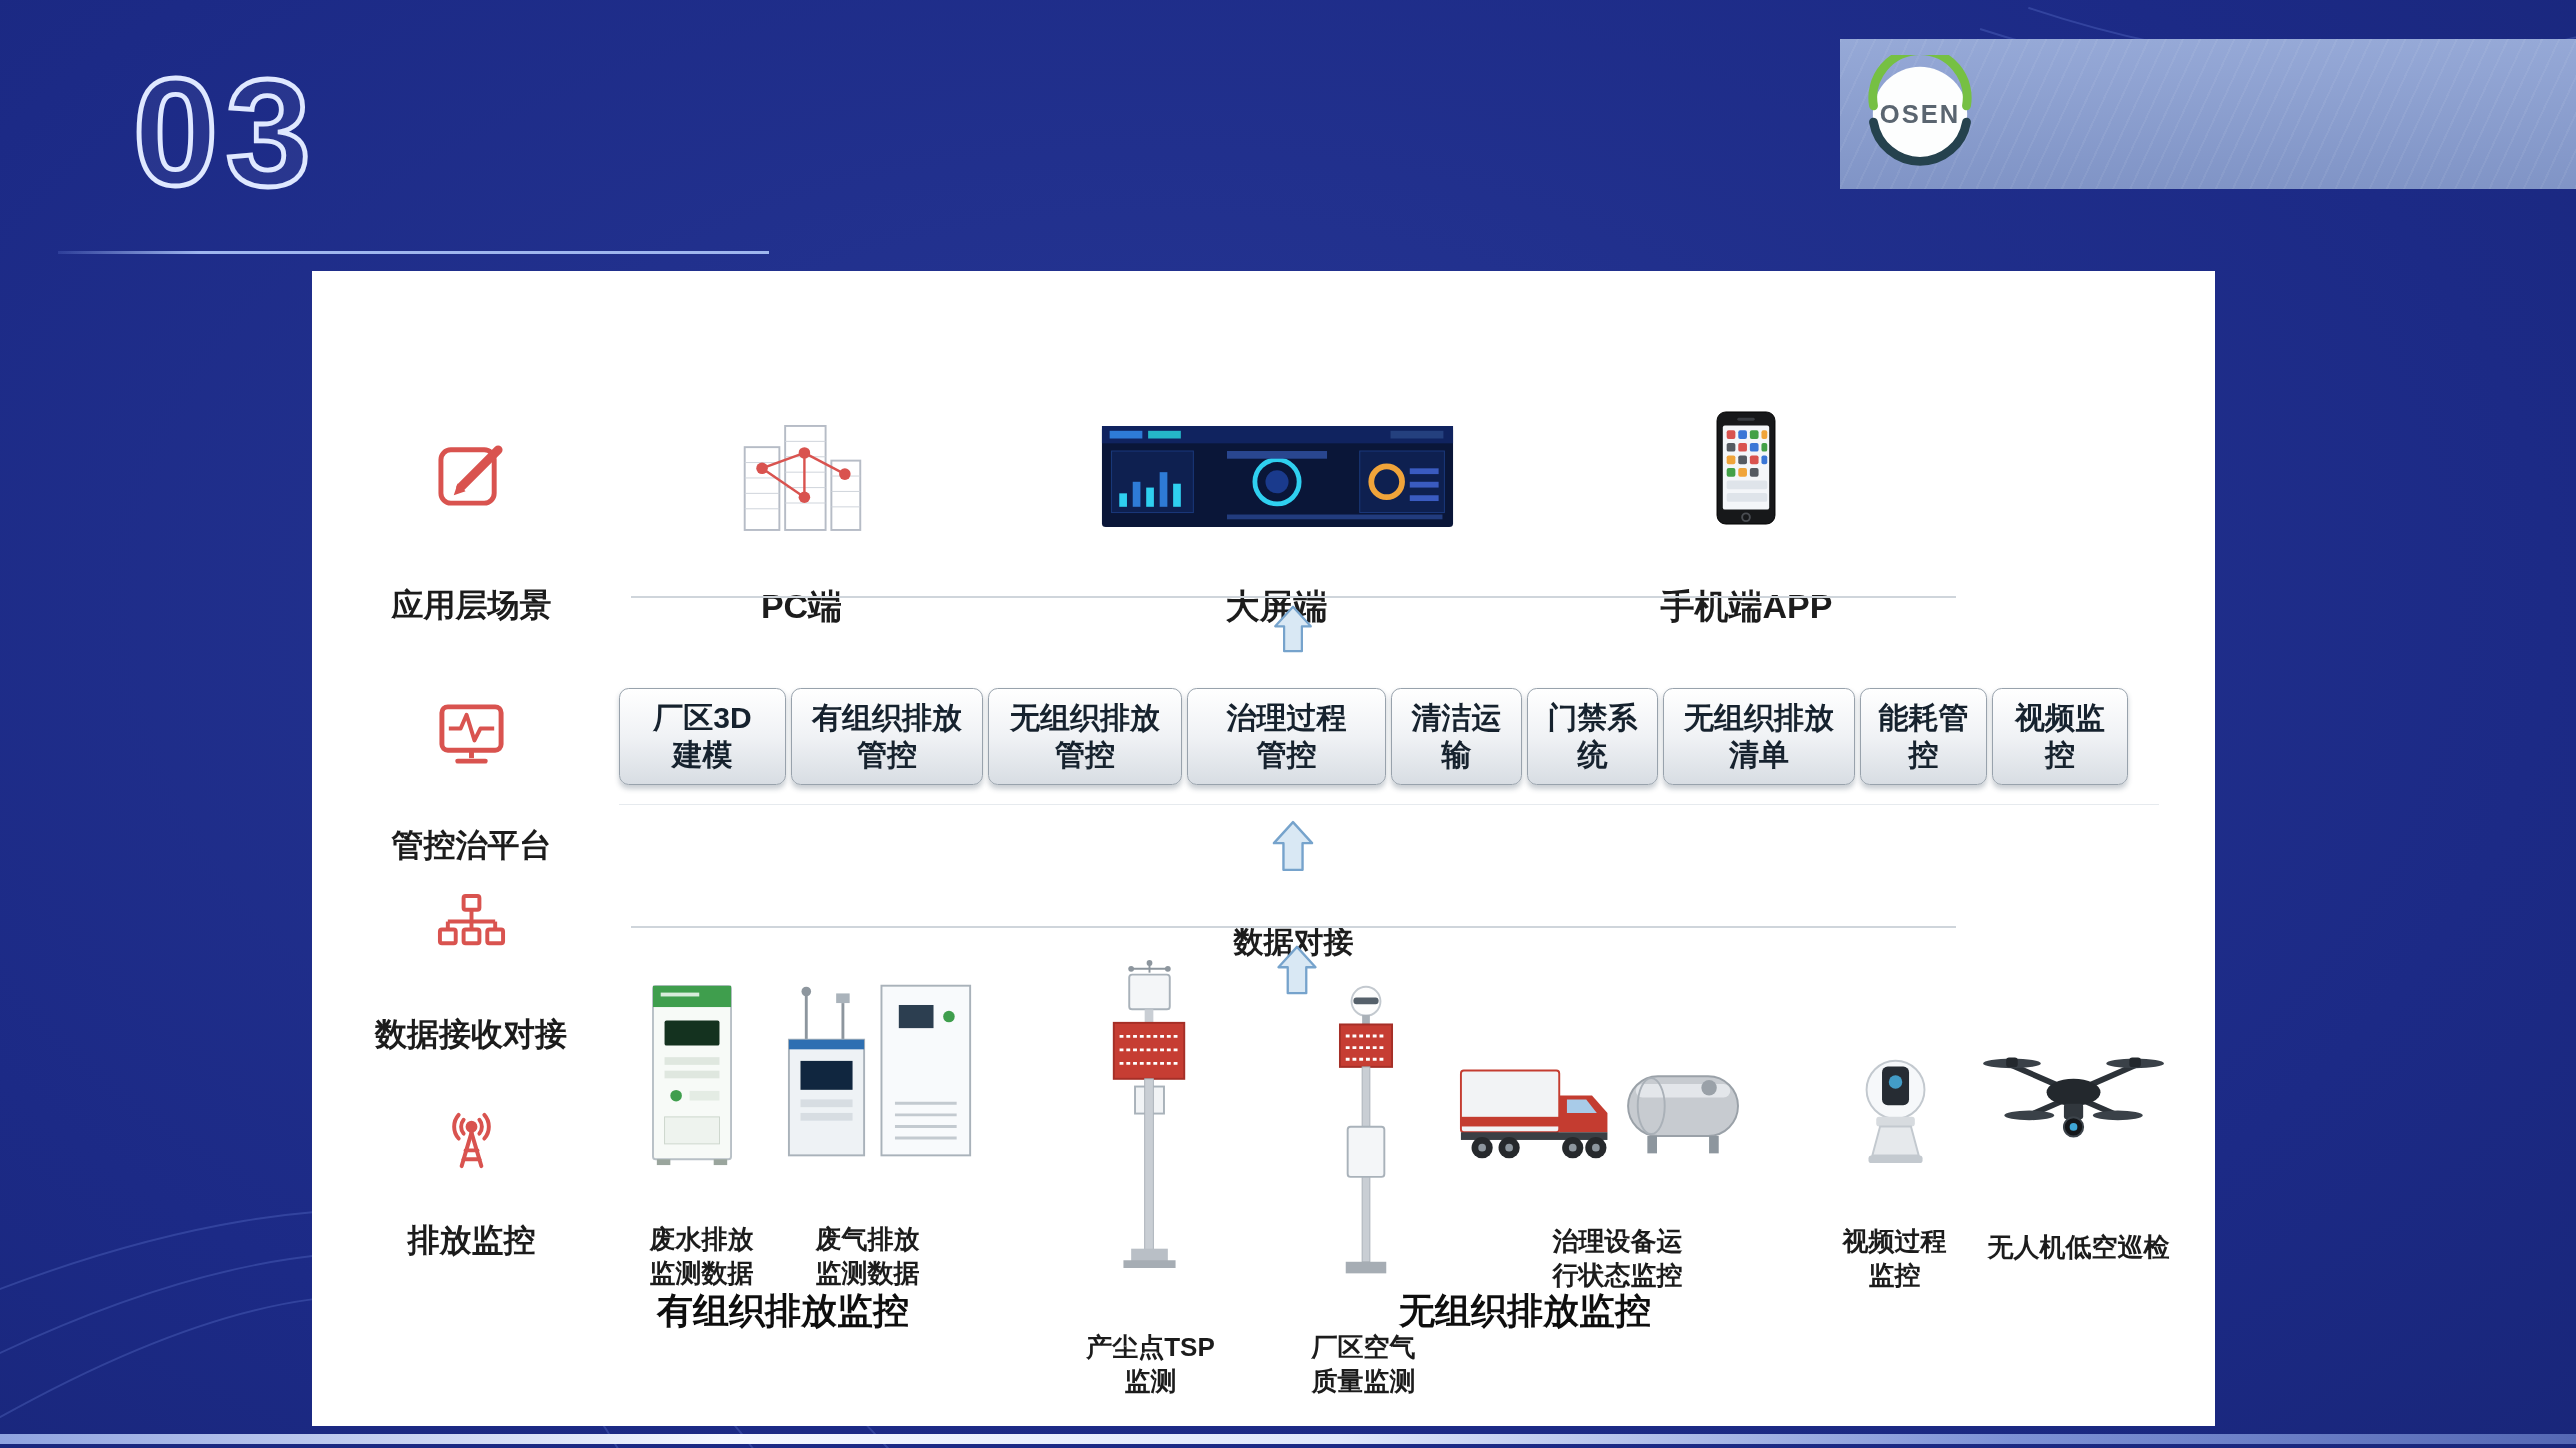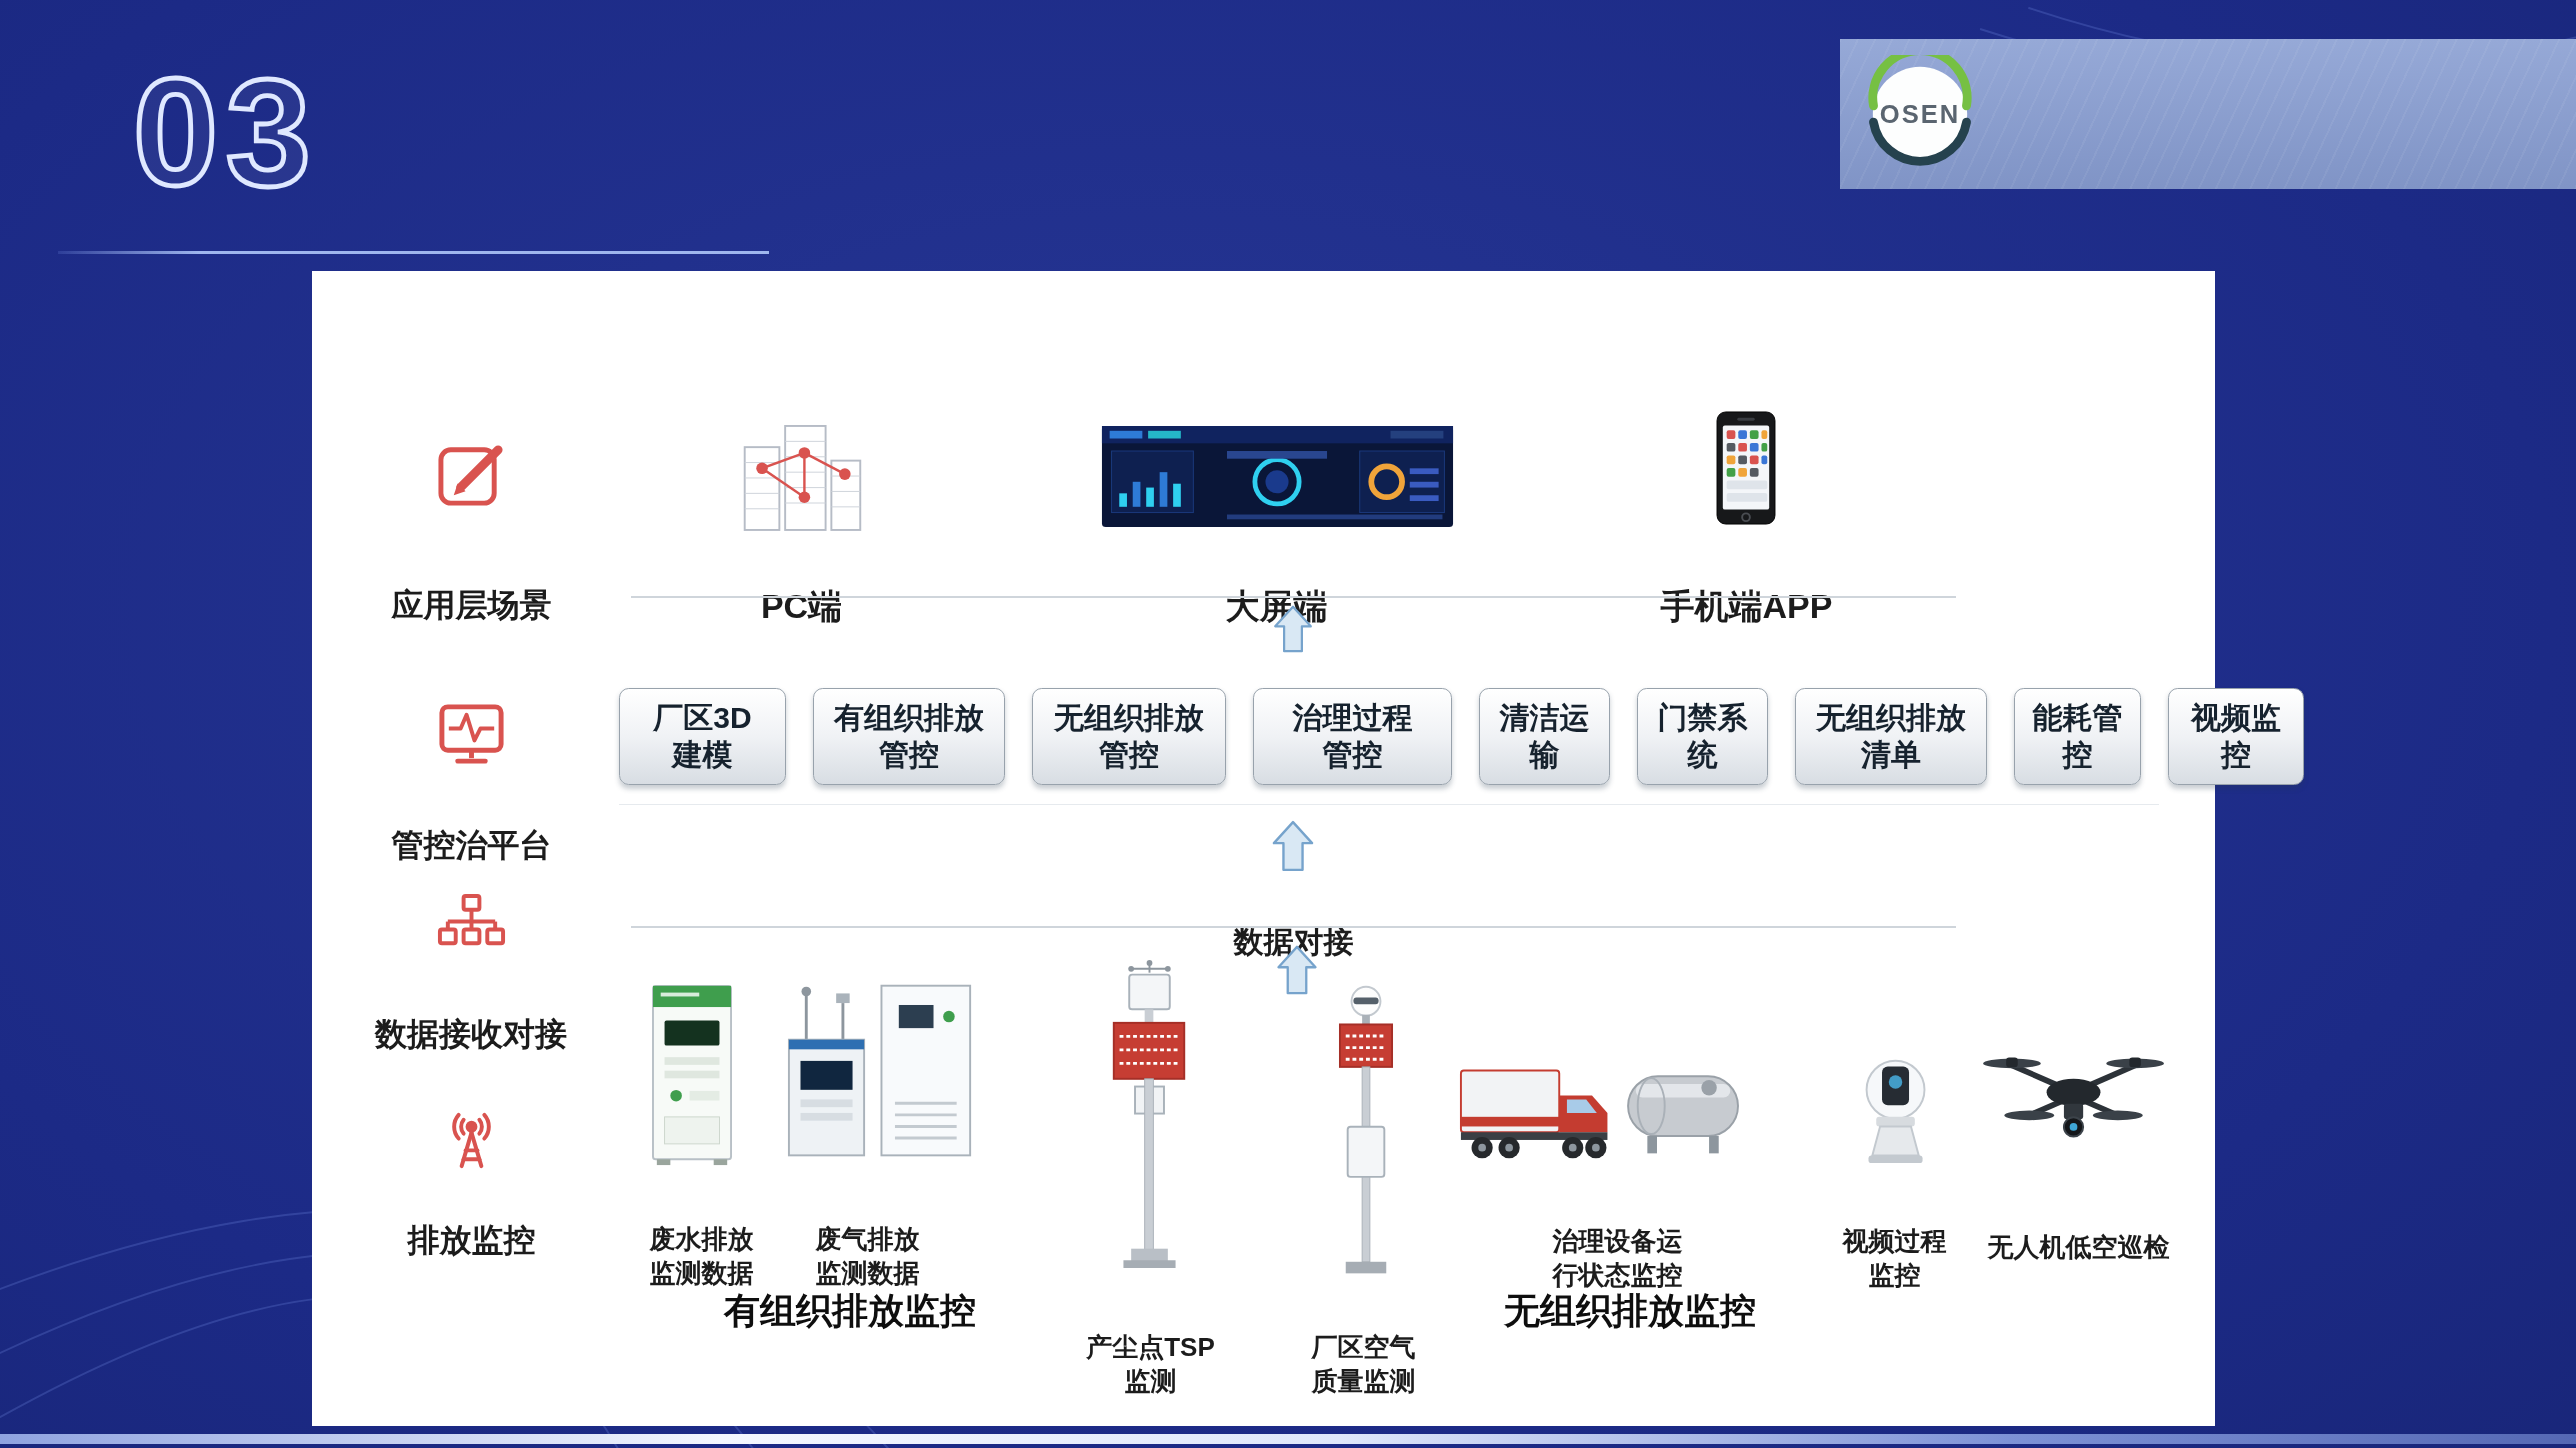--- a/index.html
+++ b/index.html
@@ -22,25 +22,25 @@
     background:repeating-linear-gradient(115deg,rgba(255,255,255,0.06) 0 1.9px,transparent 1.9px 15.5px);}
   .company{font-size:40px;font-weight:900;color:#16265e;letter-spacing:8.7px;white-space:nowrap;z-index:1;}
   .logo{z-index:1;flex:0 0 auto;}
   
   .panel{position:absolute;left:312px;top:271px;width:1903px;height:1155px;background:#ffffff;}
   .abs{position:absolute;}
   .lbl{position:absolute;text-align:center;font-weight:700;color:#1c1c1c;white-space:pre-line;margin-top:39px;}
   .layer-lbl{font-size:32px;}
   .toprow-lbl{font-size:34px;}
   .dev-lbl{font-size:26px;line-height:1.32;}
-  .group-lbl{position:absolute;text-align:right;font-weight:800;font-size:36px;color:#0e0e0e;white-space:pre-line;}
+  .group-lbl{position:absolute;text-align:left;font-weight:800;font-size:36px;color:#0e0e0e;white-space:pre-line;}
   .datalink-lbl{font-size:30px;}
   .hline{position:absolute;height:1.9px;background:#cfd5db;}
   .hline-faint{position:absolute;height:1px;background:#e6eaee;}
-  .modules{position:absolute;left:307px;top:417px;height:97px;display:flex;gap:27px;}
+  .modules{position:absolute;left:307px;top:417px;height:97px;display:flex;gap:5px;}
   .module-btn{height:97px;border:1.9px solid #98a2ac;border-radius:9.7px;
     background:linear-gradient(180deg,#ffffff 0%,#f0f2f5 50%,#d8dde3 100%);
     box-shadow:0 3.9px 5.8px rgba(40,60,80,0.25);display:flex;align-items:center;justify-content:center;
     text-align:center;font-weight:700;font-size:30px;color:#16222e;white-space:pre-line;line-height:1.22;
     box-sizing:border-box;flex:0 0 auto;}
   .bottom-bar{position:absolute;left:0;bottom:4.8px;width:100%;height:10.6px;
     background:linear-gradient(90deg,#8fa3e0 0%,#f4f7ff 28%,#dfe7fb 52%,#7d92d6 78%,#5568b4 100%);}
 </style>
 </head>
 <body>

